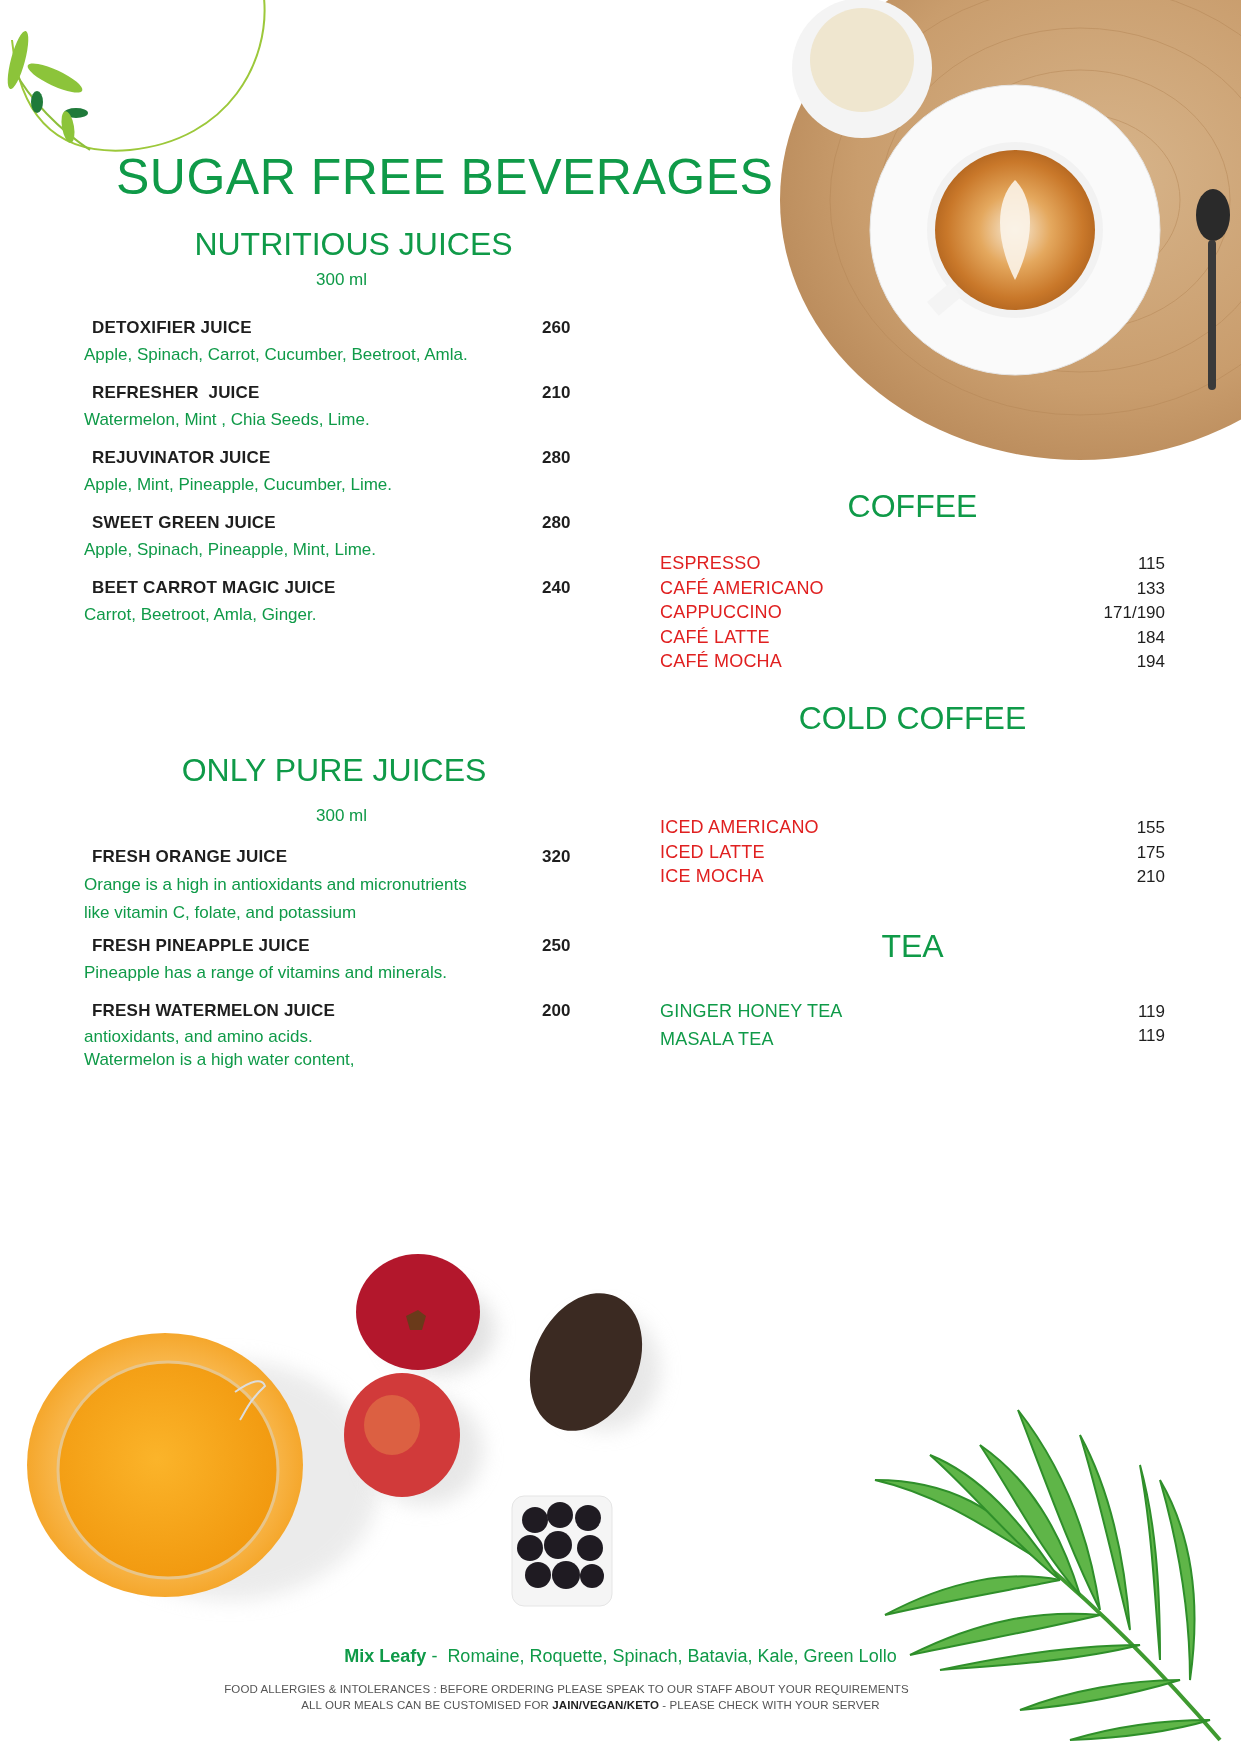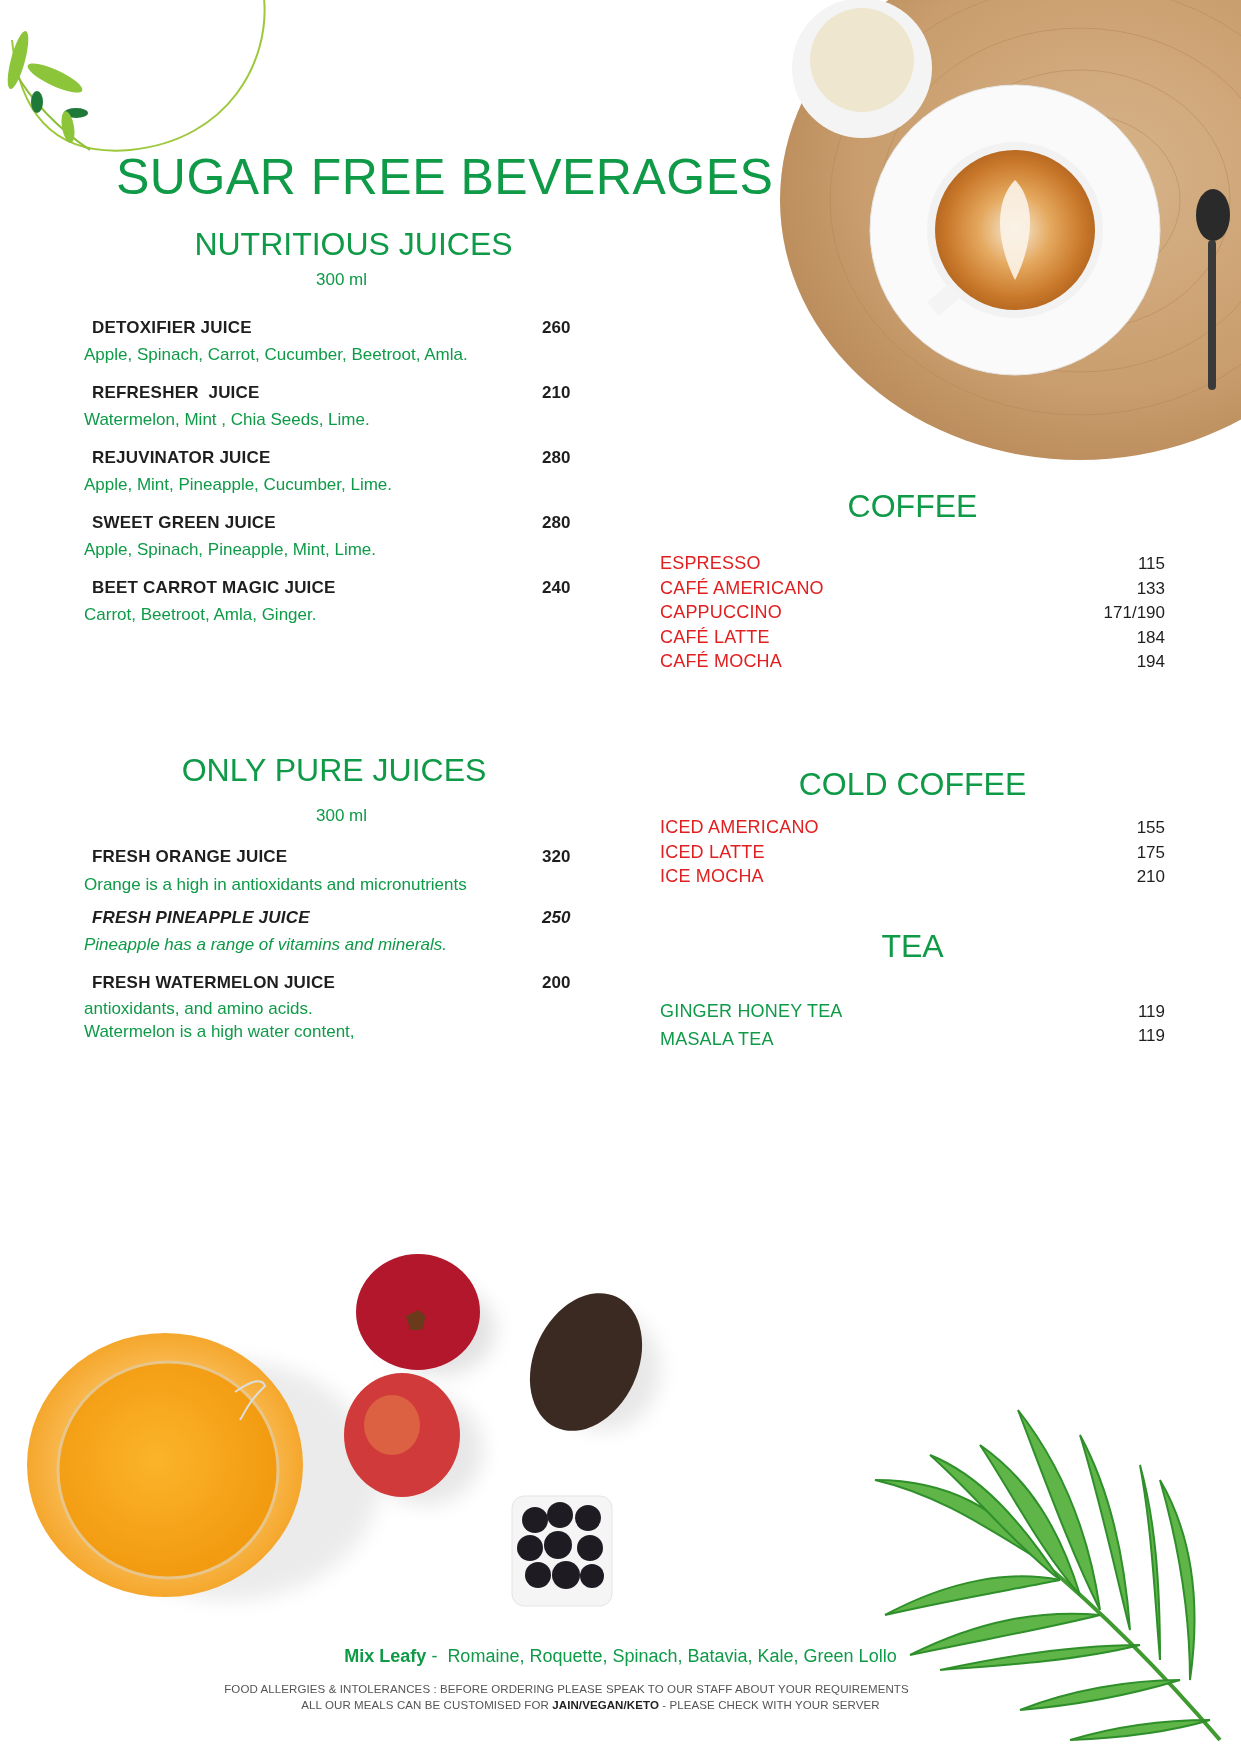--- a/index.html
+++ b/index.html
@@ -178,44 +178,45 @@
 <div class="abs size-note" style="left:84px; width:515px; top:806px;">300 ml</div>
 
 <div class="abs juice-list" style="top:847px;">
   <div class="juice-item" style="margin-bottom:9px;">
     <div class="juice-head">
       <span class="juice-name">FRESH ORANGE JUICE</span>
       <span class="juice-price">320</span>
     </div>
     <div class="juice-desc" style="line-height:28px;">
       <div>Orange is a high in antioxidants and micronutrients</div>
-    </div>
-  </div>
-  <div class="juice-item" style="margin-bottom:16px;font-style:italic;">
+      <div>like vitamin C, folate, and potassium</div>
+    </div>
+  </div>
+  <div class="juice-item" style="margin-bottom:16px;">
     <div class="juice-head">
       <span class="juice-name">FRESH PINEAPPLE JUICE</span>
       <span class="juice-price">250</span>
     </div>
     <div class="juice-desc">
       <div>Pineapple has a range of vitamins and minerals.</div>
     </div>
   </div>
   <div class="juice-item">
     <div class="juice-head">
       <span class="juice-name">FRESH WATERMELON JUICE</span>
       <span class="juice-price">200</span>
     </div>
     <div class="juice-desc" style="line-height:23px;">
       <div>antioxidants, and amino acids.</div>
       <div>Watermelon is a high water content,</div>
     </div>
   </div>
 </div>
 
-<div class="abs section-title" style="left:660px; width:505px; top:766px;">COLD COFFEE</div>
+<div class="abs section-title" style="left:660px; width:505px; top:700px;">COLD COFFEE</div>
 <div class="abs drink-list" style="top:817px;">
   <div class="drink-row">
     <span class="drink-name">ICED AMERICANO</span>
     <span class="drink-price">155</span>
   </div>
   <div class="drink-row">
     <span class="drink-name">ICED LATTE</span>
     <span class="drink-price">175</span>
   </div>
   <div class="drink-row">

